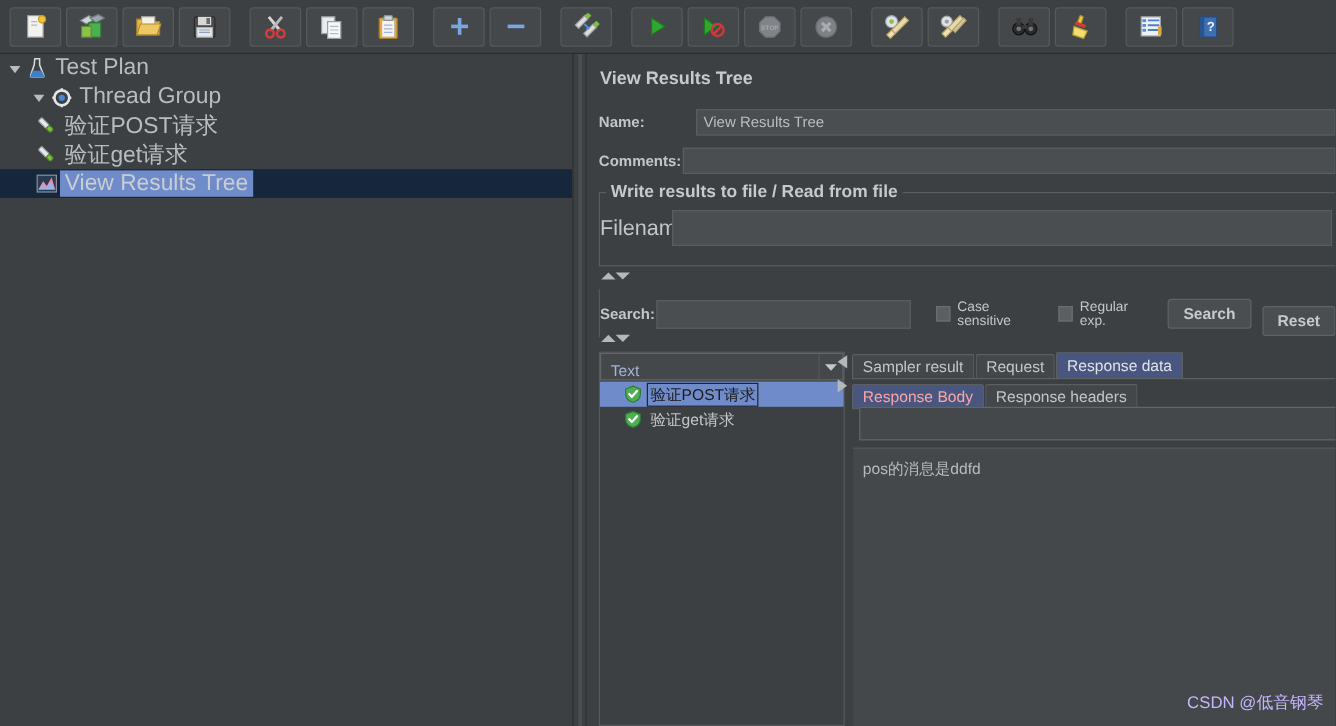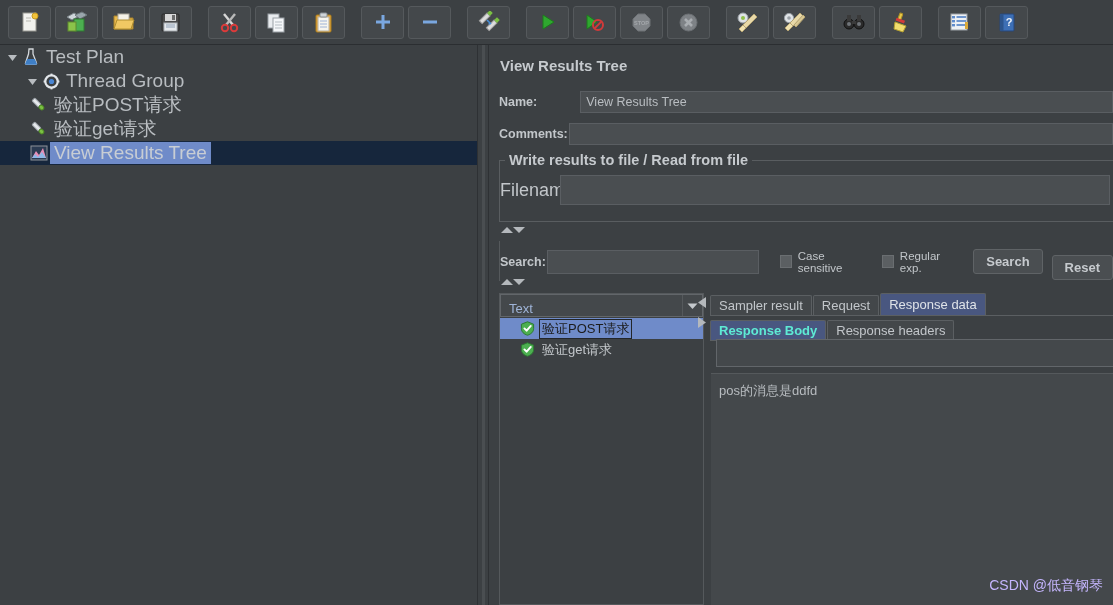--- a/index.html
+++ b/index.html
@@ -177,21 +177,21 @@
   .tab.active { background: #495780; color: #dfe3e8; height: 22px; }
   .tabrow-underline { height: 1px; background: #5b5f62; }
 
   .tab2 {
     height: 20px; padding: 0 8px;
     background: #43474a; border: 1px solid #5b5f62; border-bottom: none;
     color: #c2c6ca; font-size: 13px;
     display: flex; align-items: center;
     border-radius: 2px 2px 0 0; margin-right: 1px; cursor: pointer;
   }
-  .tab2.active { background: #495780; color: #5eead4; font-weight: bold; }
+  .tab2.active { background: #495780; color: #fca5a5; }
 
   #resp-find {
     position: absolute; left: 6px; top: 46px; width: 600px; height: 28px;
     background: #44484b; border: 1px solid #62666a;
   }
   #resp-body {
     position: absolute; left: 1px; top: 80px; width: 620px; height: 232px;
     background: #44484b; border-top: 1px solid #55595c;
     color: #b7bbbf; font-size: 13px;
     padding: 8px 0 0 8px;

